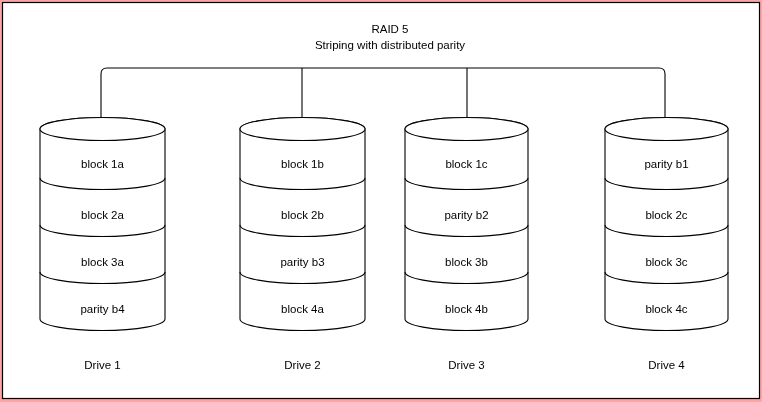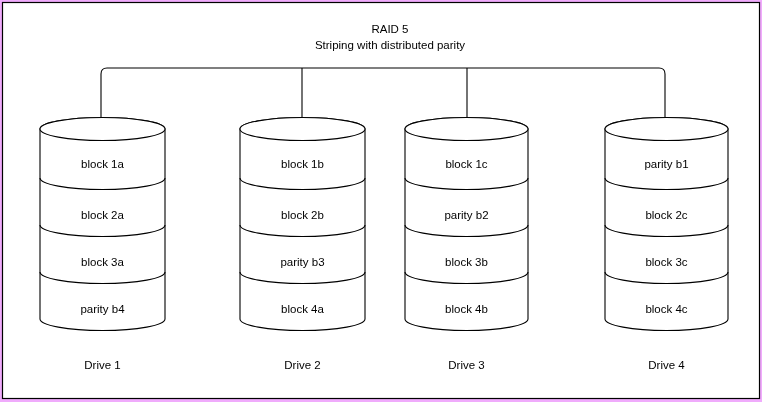--- a/index.html
+++ b/index.html
@@ -7,21 +7,21 @@
     padding: 0;
     background: #ffffff;
   }
   body {
     font-family: "Liberation Sans", sans-serif;
   }
   #diagram-root {
     position: relative;
     width: 762px;
     height: 402px;
-    background: #f0abfc;
+    background: #fca5a5;
     overflow: hidden;
     text-align: right;
   }
   #diagram-svg {
     position: absolute;
     top: 0;
     left: 0;
     width: 762px;
     height: 402px;
   }

